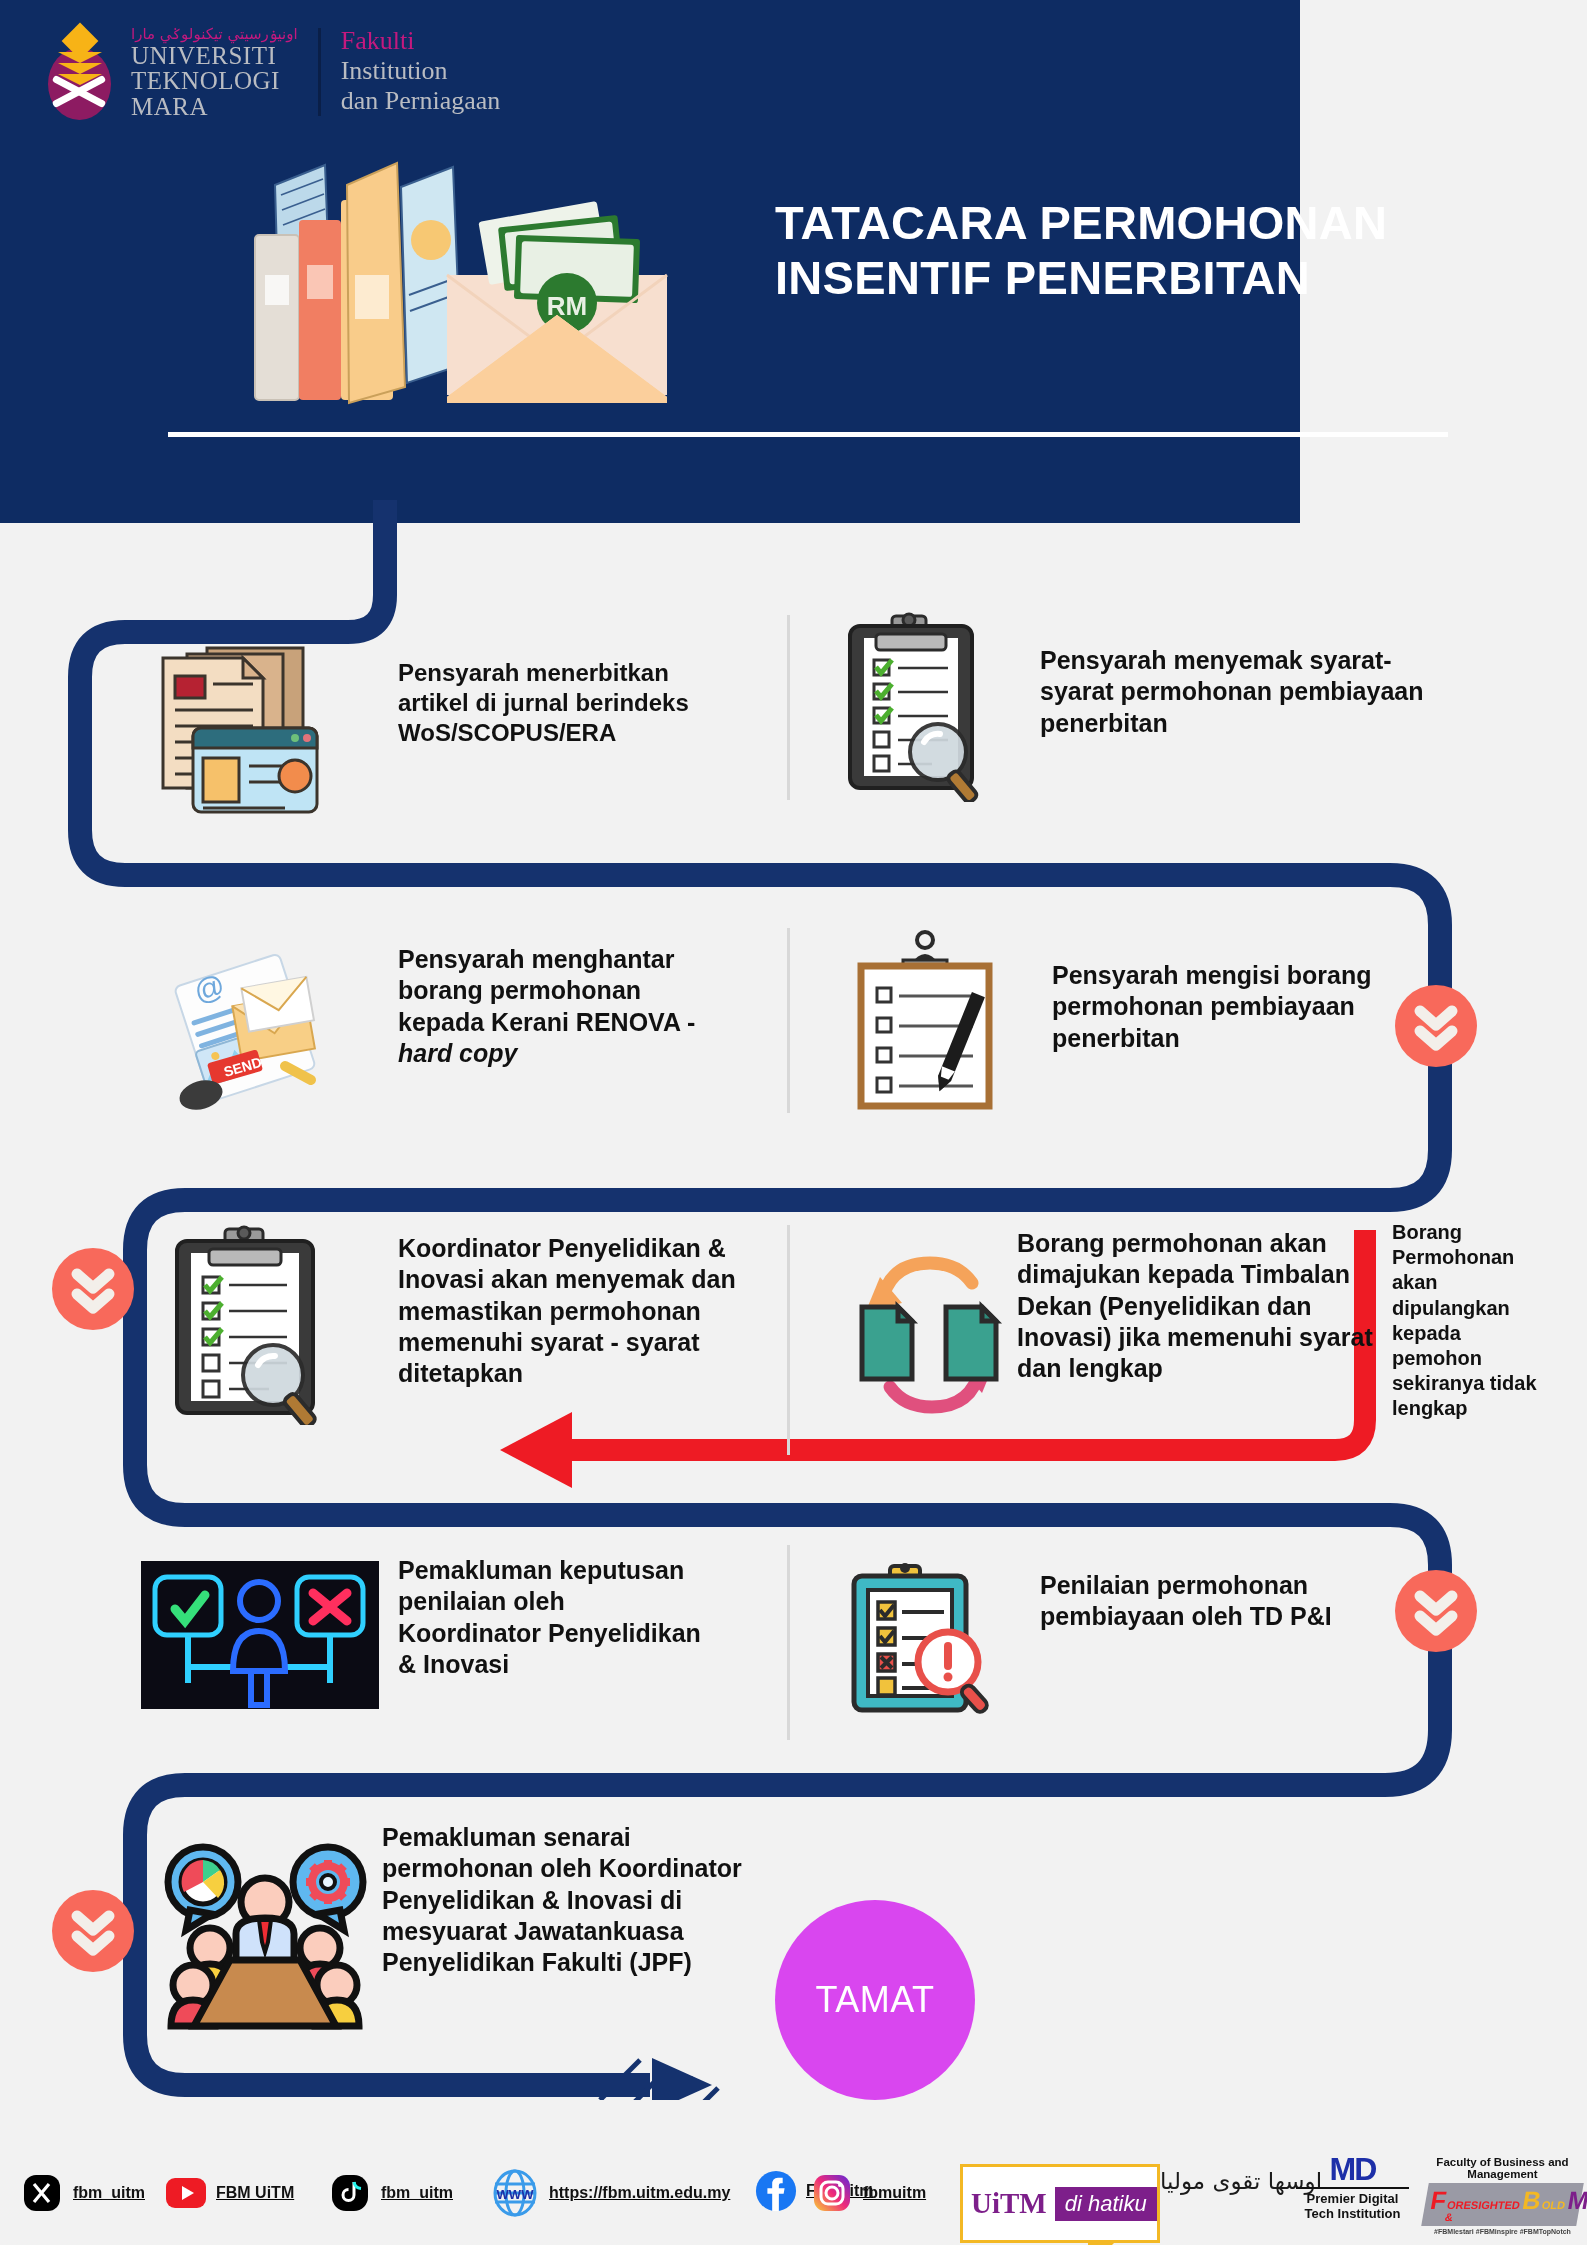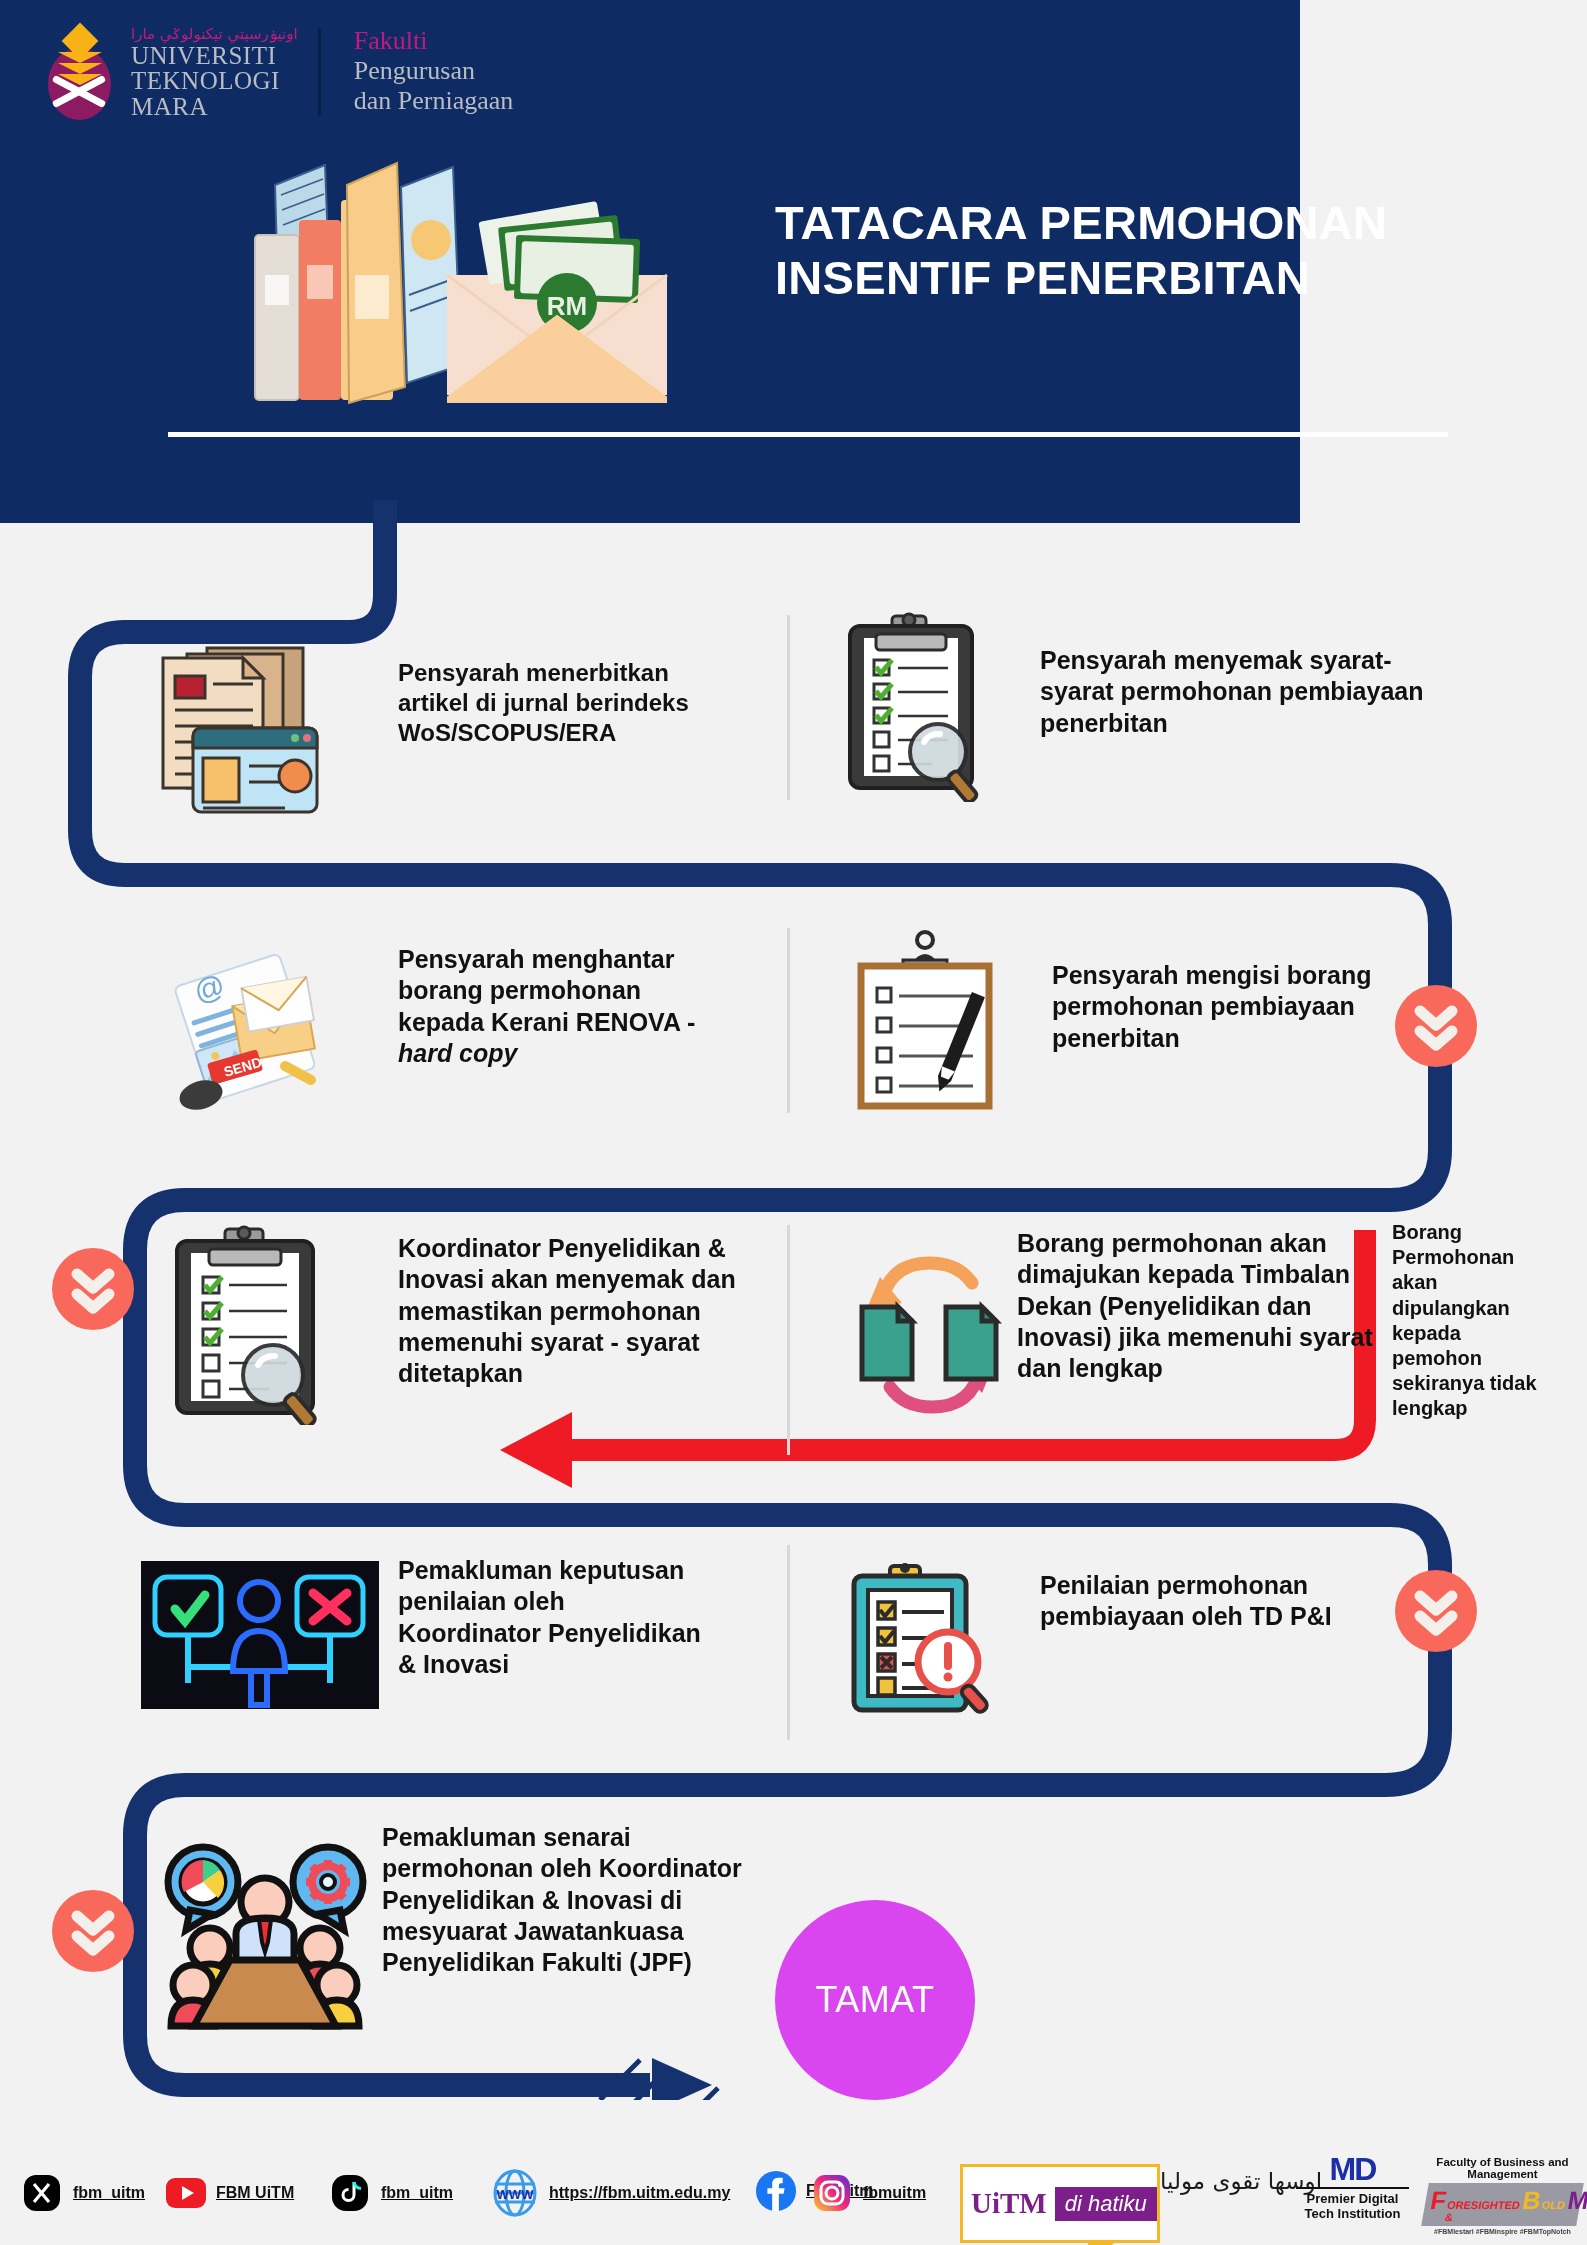--- a/index.html
+++ b/index.html
@@ -31,21 +31,21 @@
     width:26px; height:26px; background:#f7b316;
   }
   .keris {
     position:absolute; width:58px; height:7px; background:#fff; border-radius:3px;
     left:8px; top:66px;
   }
   #uitm-text { margin-left:14px; padding-top:4px; }
   .jawi { color:#c3197e; font-size:15px; letter-spacing:1px; font-family:"DejaVu Sans", sans-serif; line-height:1.1;}
   .uname { color:#b9bcc2; font-family:"Liberation Serif", serif; font-size:25px; line-height:1.02; letter-spacing:0.5px;}
   #divider-v { width:3px; background:#0a1f48; margin:6px 20px 0 20px; height:88px; }
-  #fak { padding-top:4px; font-family:"Liberation Serif", serif;margin-left:13px; }
+  #fak { padding-top:4px; font-family:"Liberation Serif", serif; }
   #fak .f1 { color:#c3197e; font-size:26px; line-height:1.15;}
   #fak .f2 { color:#b9bcc2; font-size:26px; line-height:1.15;}
 
   #title {
     position:absolute; left:775px; top:195px; width:760px;
     color:#fff; font-size:47px; font-weight:bold; line-height:1.18; letter-spacing:0.3px;
   }
   #title-rule {
     position:absolute; left:168px; top:432px; width:1280px; height:5px; background:#fff;
   }
@@ -99,21 +99,21 @@
     </div>
     <div id="uitm-text">
       <div class="jawi">اونيۏرسيتي تيكنولوݢي مارا</div>
       <div class="uname">UNIVERSITI</div>
       <div class="uname">TEKNOLOGI</div>
       <div class="uname">MARA</div>
     </div>
     <div id="divider-v"></div>
     <div id="fak">
       <div class="f1">Fakulti</div>
-      <div class="f2">Pengurusan</div>
+      <div class="f2">Institution</div>
       <div class="f2">dan Perniagaan</div>
     </div>
   </div>
 
   <svg id="hero-art" viewBox="0 0 480 300">
     <g>
       <path d="M60 60 L110 40 L118 250 L66 268 Z" fill="#bcd9ea" stroke="#3a5f8f" stroke-width="2"></path>
       <path d="M66 70 L108 54" stroke="#3a5f8f" stroke-width="1.6"></path>
       <path d="M67 85 L109 69" stroke="#3a5f8f" stroke-width="1.6"></path>
       <path d="M68 100 L110 84" stroke="#3a5f8f" stroke-width="1.6"></path>

